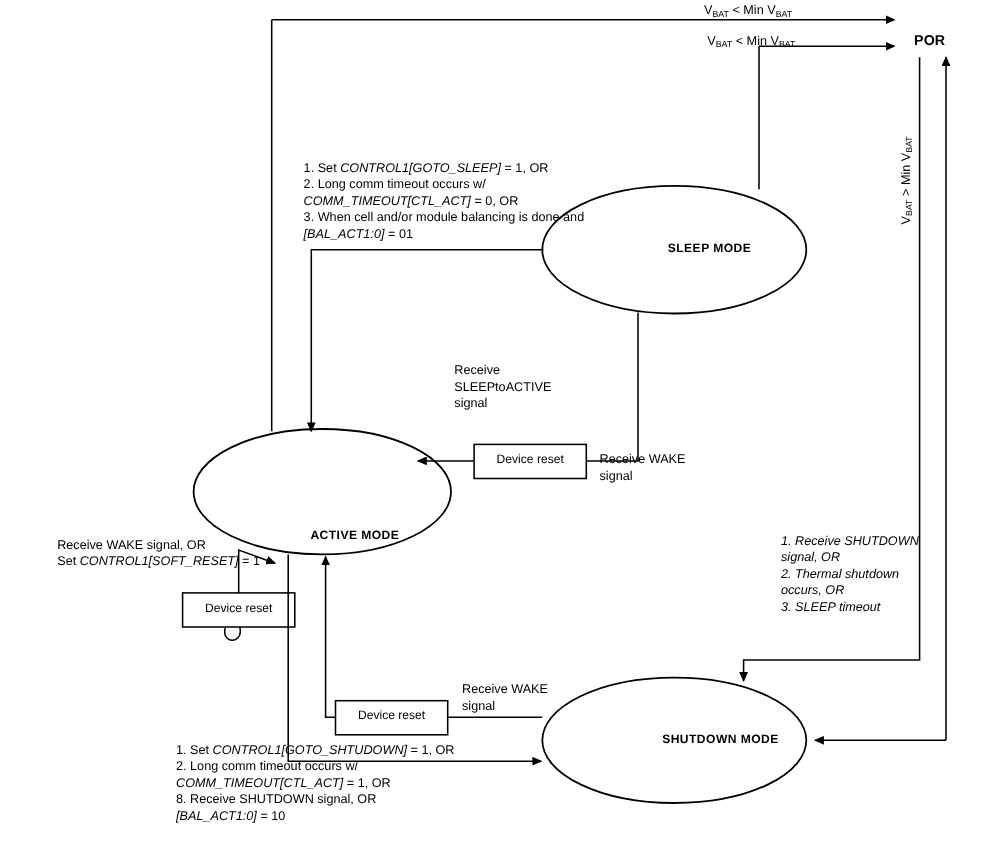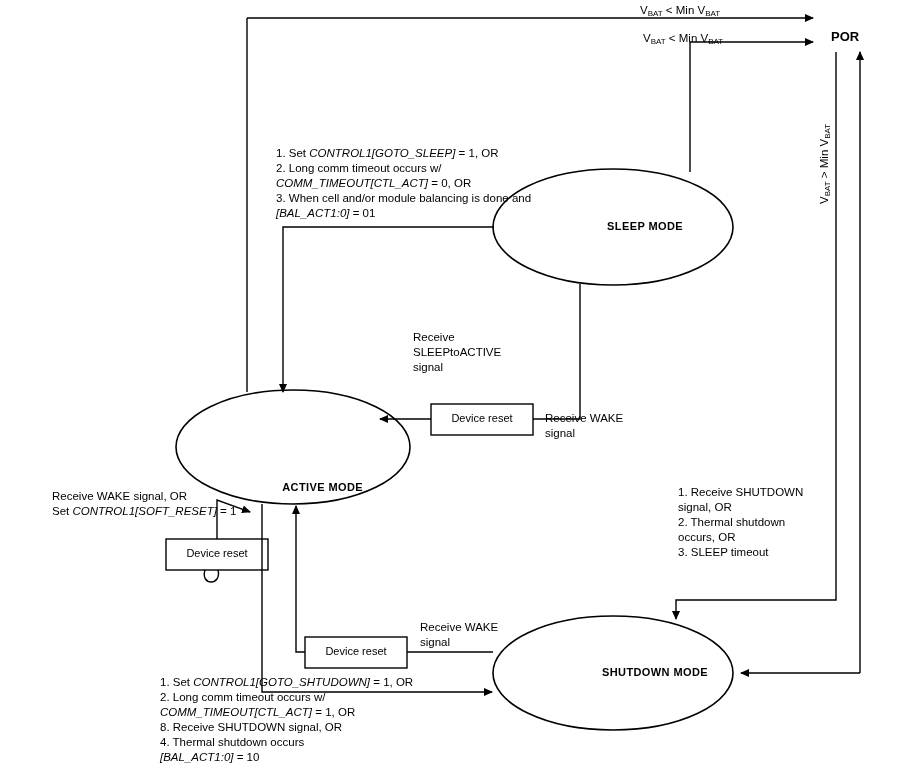--- a/index.html
+++ b/index.html
@@ -151,30 +151,29 @@
   <div class="ann" style="left:420px; top:620px;">
     <div>Receive WAKE</div>
     <div>signal</div>
   </div>
 
   <div class="ann" style="left:52px; top:489px;">
     <div>Receive WAKE signal, OR</div>
     <div>Set <i>CONTROL1[SOFT_RESET]</i> = 1</div>
   </div>
 
-  <div class="ann" style="left:678px; top:485px;">
+  <div class="ann" style="left:710px; top:485px;font-style:italic;">
     <div>1. Receive  SHUTDOWN</div>
     <div>signal, OR</div>
     <div>2. Thermal shutdown</div>
     <div>occurs, OR</div>
     <div>3. SLEEP timeout</div>
   </div>
 
   <div class="ann" style="left:160px; top:675px;">
     <div>1. Set <i>CONTROL1[GOTO_SHTUDOWN]</i> = 1, OR</div>
     <div>2. Long comm timeout occurs w/</div>
     <div><i>COMM_TIMEOUT[CTL_ACT]</i> = 1, OR</div>
     <div>8. Receive SHUTDOWN signal, OR</div>
-    <div>4. Thermal shutdown occurs</div>
     <div><i>[BAL_ACT1:0]</i> = 10</div>
   </div>
 
 </div>
 
 </body></html>

